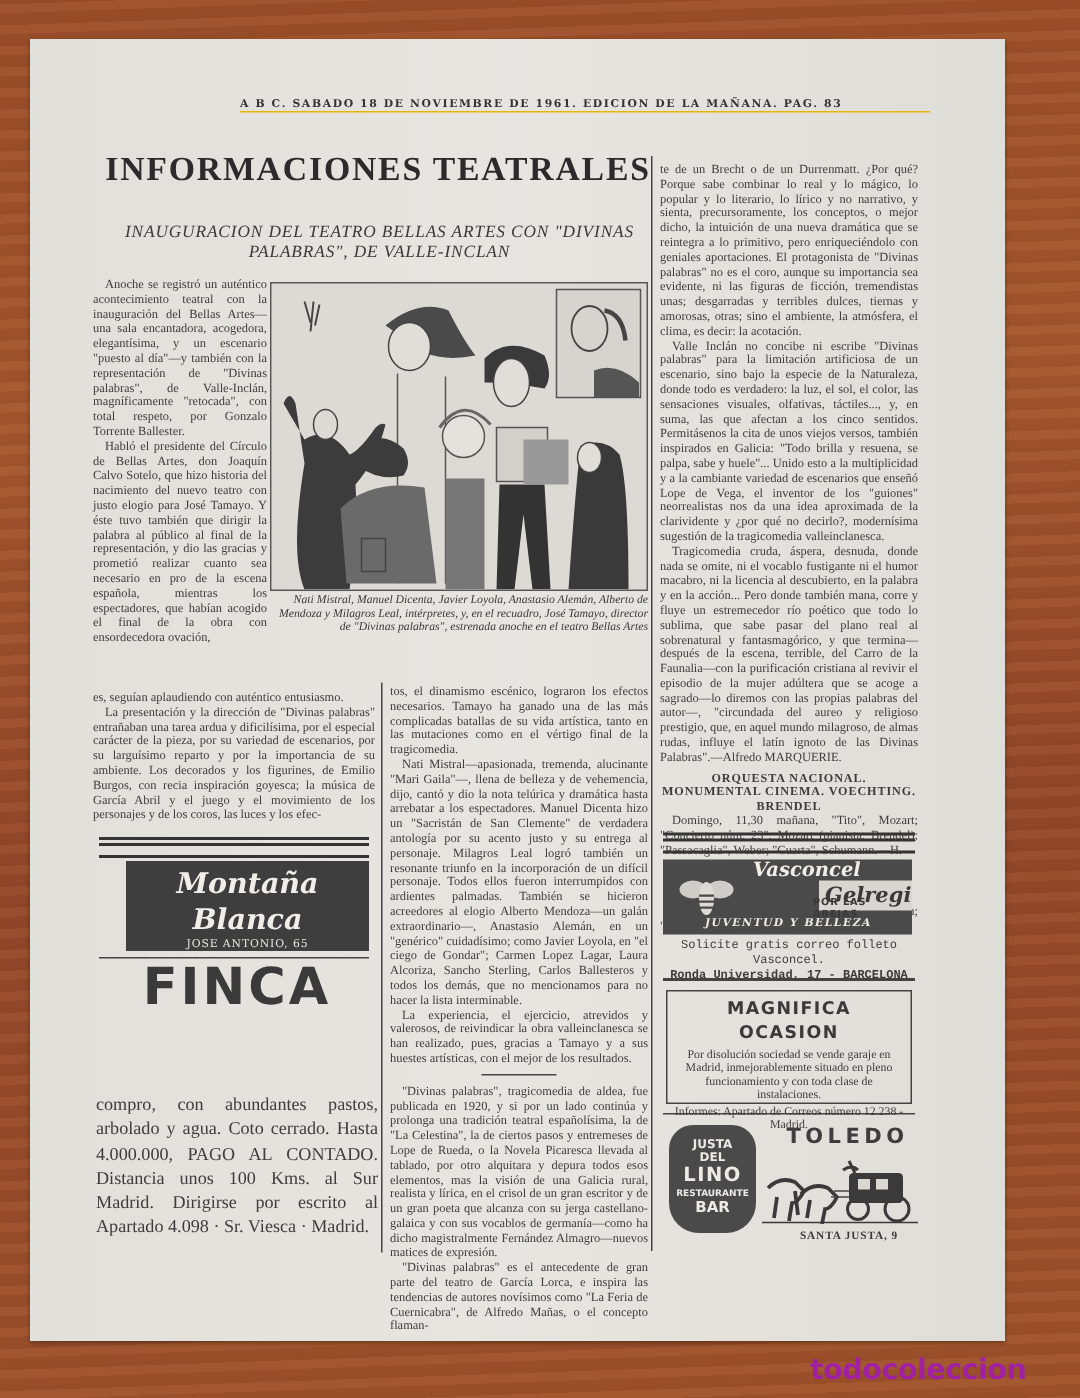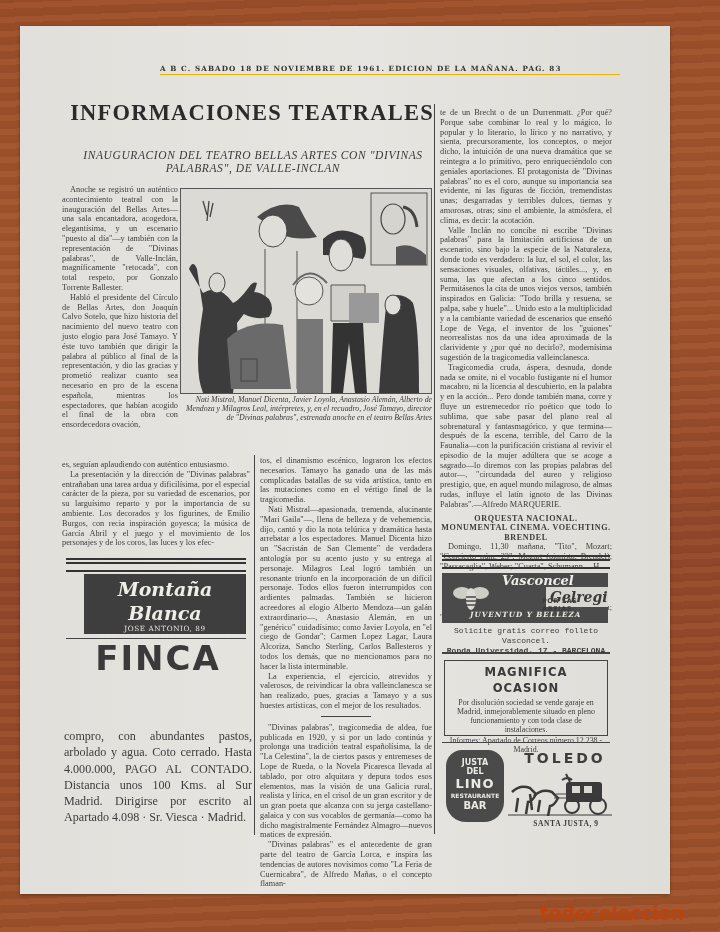--- a/index.html
+++ b/index.html
@@ -48,21 +48,21 @@
   .ad-ocasion{left:444px;top:660px;width:164px;height:76px;border:1px solid #444;box-sizing:border-box;padding:3px 4px;}
   .ad-ocasion .o-title{font-family:"DejaVu Sans",sans-serif;font-weight:bold;font-size:11.6px;letter-spacing:1px;text-align:center;color:#3a3a3a;line-height:16px;}
   .ad-ocasion .o-body{font-family:"Liberation Serif",serif;font-size:7.9px;line-height:9px;text-align:center;color:#3d3d3d;margin-top:2px;}
   .ad-hotel{left:446px;top:750px;width:58px;height:72px;background:#4a4a4a;border-radius:16px 16px 20px 20px;color:#eceae4;text-align:center;
     font-family:"DejaVu Sans",sans-serif;font-weight:bold;}
   .ad-hotel .hl{font-size:8px;line-height:9px;}
   .ad-hotel .lino{font-size:13px;line-height:15px;letter-spacing:1px;}
   .toledo{left:520px;top:750px;width:90px;text-align:center;font-family:"DejaVu Sans",sans-serif;font-weight:bold;font-size:14px;letter-spacing:3px;color:#3e3e3e;}
   .coach{left:508px;top:768px;width:104px;height:48px;}
   .santa{left:520px;top:819px;width:92px;text-align:center;font-family:"Liberation Serif",serif;font-weight:bold;font-size:7.5px;letter-spacing:0.6px;color:#3a3a3a;}
-  .watermark{left:540px;top:902px;font-family:"DejaVu Sans",sans-serif;font-weight:bold;font-size:19px;color:#c2410c;opacity:0.9;letter-spacing:-0.3px;}
+  .watermark{left:540px;top:902px;font-family:"DejaVu Sans",sans-serif;font-weight:bold;font-size:19px;color:#a21caf;opacity:0.9;letter-spacing:-0.3px;}
 </style>
 </head>
 <body>
 
 <div class="wood-grain"></div>
 
 <div class="paper"></div>
 
 <div class="abs running-head">A B C. SABADO 18 DE NOVIEMBRE DE 1961. EDICION DE LA MAÑANA. PAG. 83</div>
 
@@ -121,21 +121,21 @@
 <div class="abs col colA2">
   <p style="text-indent:0">es, seguían aplaudiendo con auténtico entusiasmo.</p>
   <p>La presentación y la dirección de "Divinas palabras" entrañaban una tarea ardua y dificilísima, por el especial carácter de la pieza, por su variedad de escenarios, por su larguísimo reparto y por la importancia de su ambiente. Los decorados y los figurines, de Emilio Burgos, con recia inspiración goyesca; la música de García Abril y el juego y el movimiento de los personajes y de los coros, las luces y los efec-</p>
 </div>
 
 <div class="abs rules3" style="left:66px;top:558px;width:180px;"></div>
 <div class="abs rules3" style="left:442px;top:555px;width:168px;"></div>
 
 <div class="abs ad-montana">
   <div class="brand">Montaña Blanca</div>
-  <div class="line">JOSE ANTONIO, 89</div>
+  <div class="line">JOSE ANTONIO, 65</div>
   <div class="line">SUS ZAPATOS MARAVILLOSOS</div>
   <div class="line">MAÑANA, CABALLERO Y NIÑO</div>
 </div>
 <div class="abs" style="left:66px;top:638px;width:180px;height:1px;background:#444;"></div>
 
 <div class="abs finca-title">
   <div>FINCA</div>
 </div>
 <div class="abs finca-body">compro, con abundantes pastos, arbolado y agua. Coto cerrado. Hasta 4.000.000, PAGO AL CONTADO. Distancia unos 100 Kms. al Sur Madrid. Dirigirse por escrito al Apartado 4.098 · Sr. Viesca · Madrid.</div>
 

